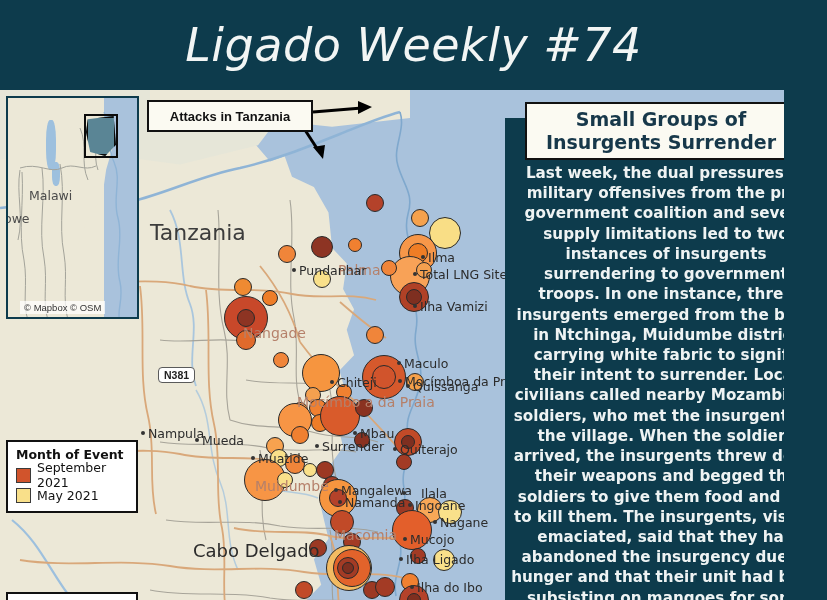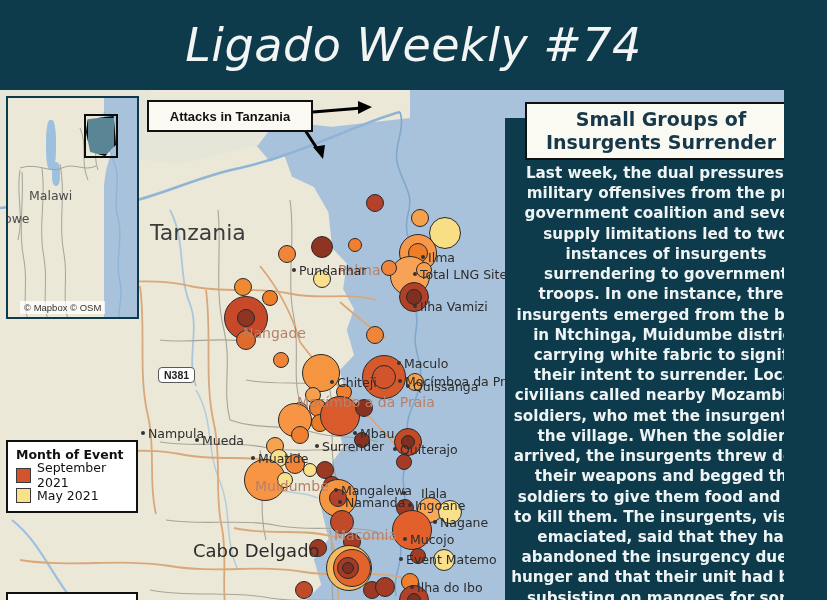--- a/index.html
+++ b/index.html
@@ -424,21 +424,21 @@
         <div class="maplabel lbl-place" style="left: 345px; top: 405px;">Namanda</div>
         <div class="dot-marker" style="left: 402px; top: 401px;"></div>
         <div class="maplabel lbl-place" style="left: 397px; top: 396px; margin-left: 24px;">Ilala</div>
         <div class="dot-marker" style="left: 408px; top: 413px;"></div>
         <div class="maplabel lbl-place" style="left: 415px; top: 408px;">Ingoane</div>
         <div class="dot-marker" style="left: 433px; top: 430px;"></div>
         <div class="maplabel lbl-place" style="left: 440px; top: 425px;">Nagane</div>
         <div class="dot-marker" style="left: 403px; top: 447px;"></div>
         <div class="maplabel lbl-place" style="left: 410px; top: 442px;">Mucojo</div>
         <div class="dot-marker" style="left: 399px; top: 467px;"></div>
-        <div class="maplabel lbl-place" style="left: 406px; top: 462px;">Event Matemo</div>
+        <div class="maplabel lbl-place" style="left: 406px; top: 462px;">Ilha Ligado</div>
         <div class="dot-marker" style="left: 410px; top: 495px;"></div>
         <div class="maplabel lbl-place" style="left: 417px; top: 490px;">Ilha do Ibo</div>
         <div class="dot-marker" style="left: 141px; top: 341px;"></div>
         <div class="maplabel lbl-place" style="left: 148px; top: 336px;">Nampula</div>
       </div>
 
     <svg class="arrow-svg" width="827" height="510">
       <line x1="313" y1="22" x2="362" y2="18" stroke="#000" stroke-width="3"></line>
       <polygon points="372,17 358,11 358,24" fill="#000"></polygon>
       <line x1="305" y1="40" x2="318" y2="60" stroke="#000" stroke-width="3"></line>

